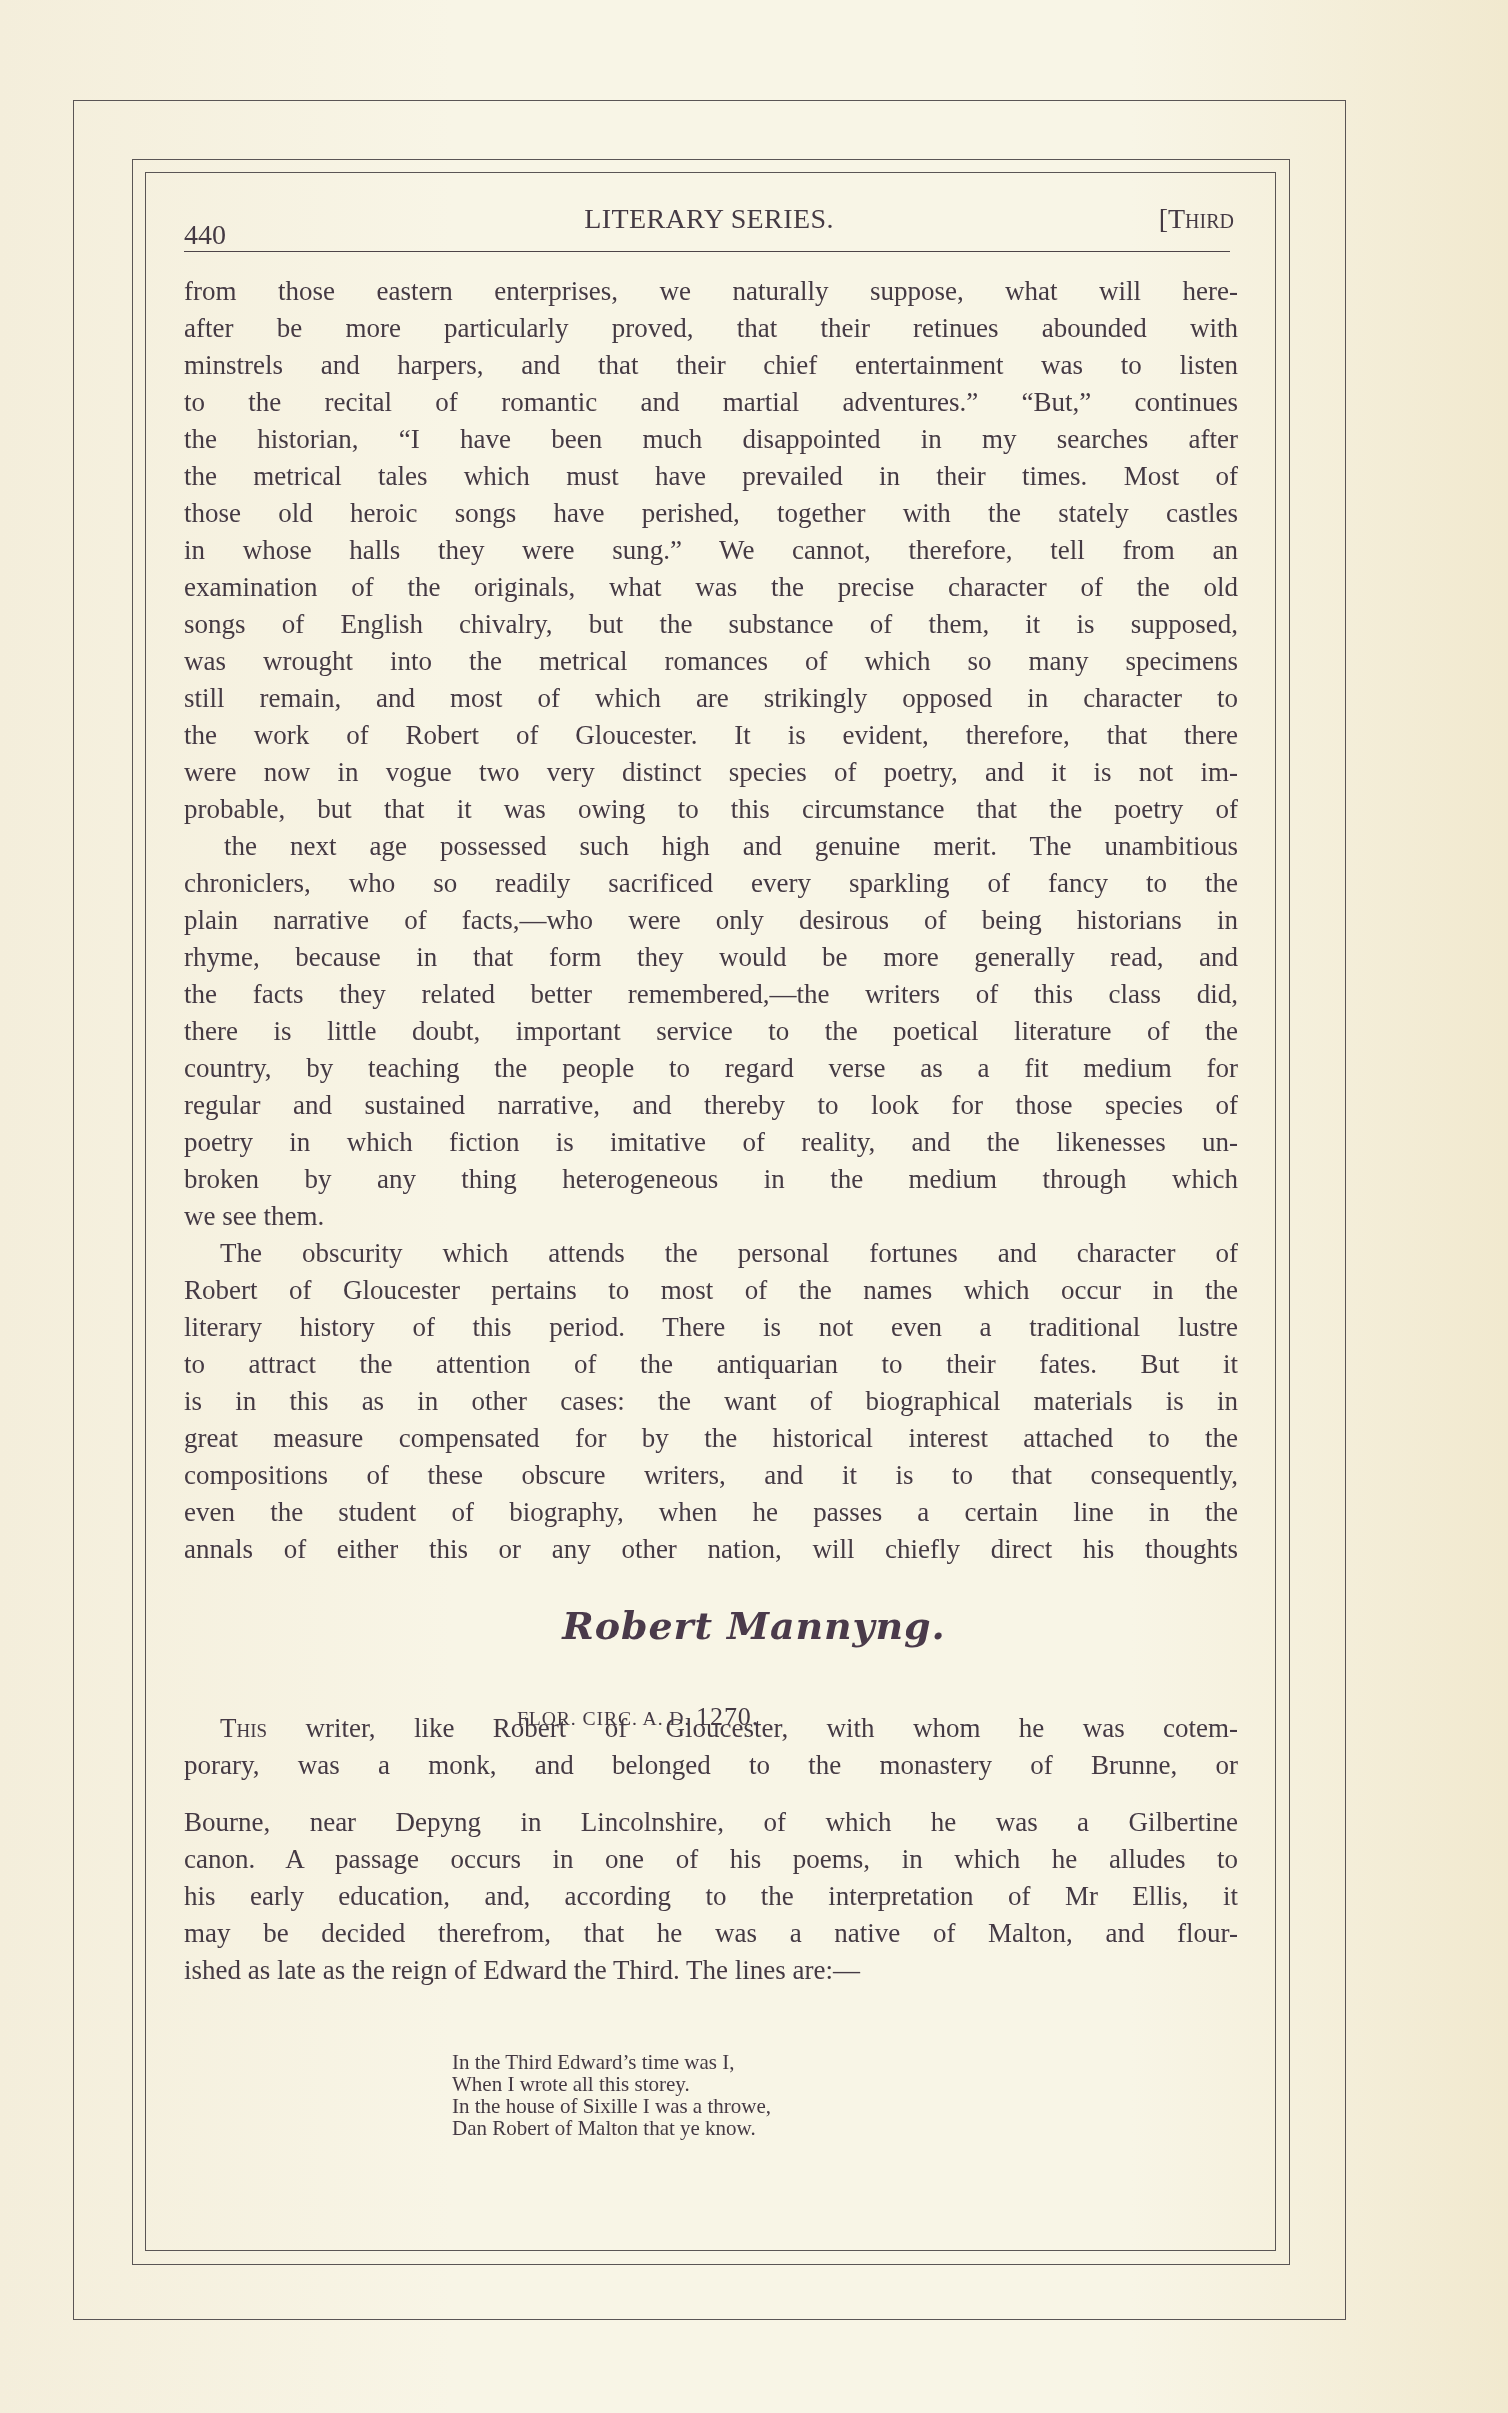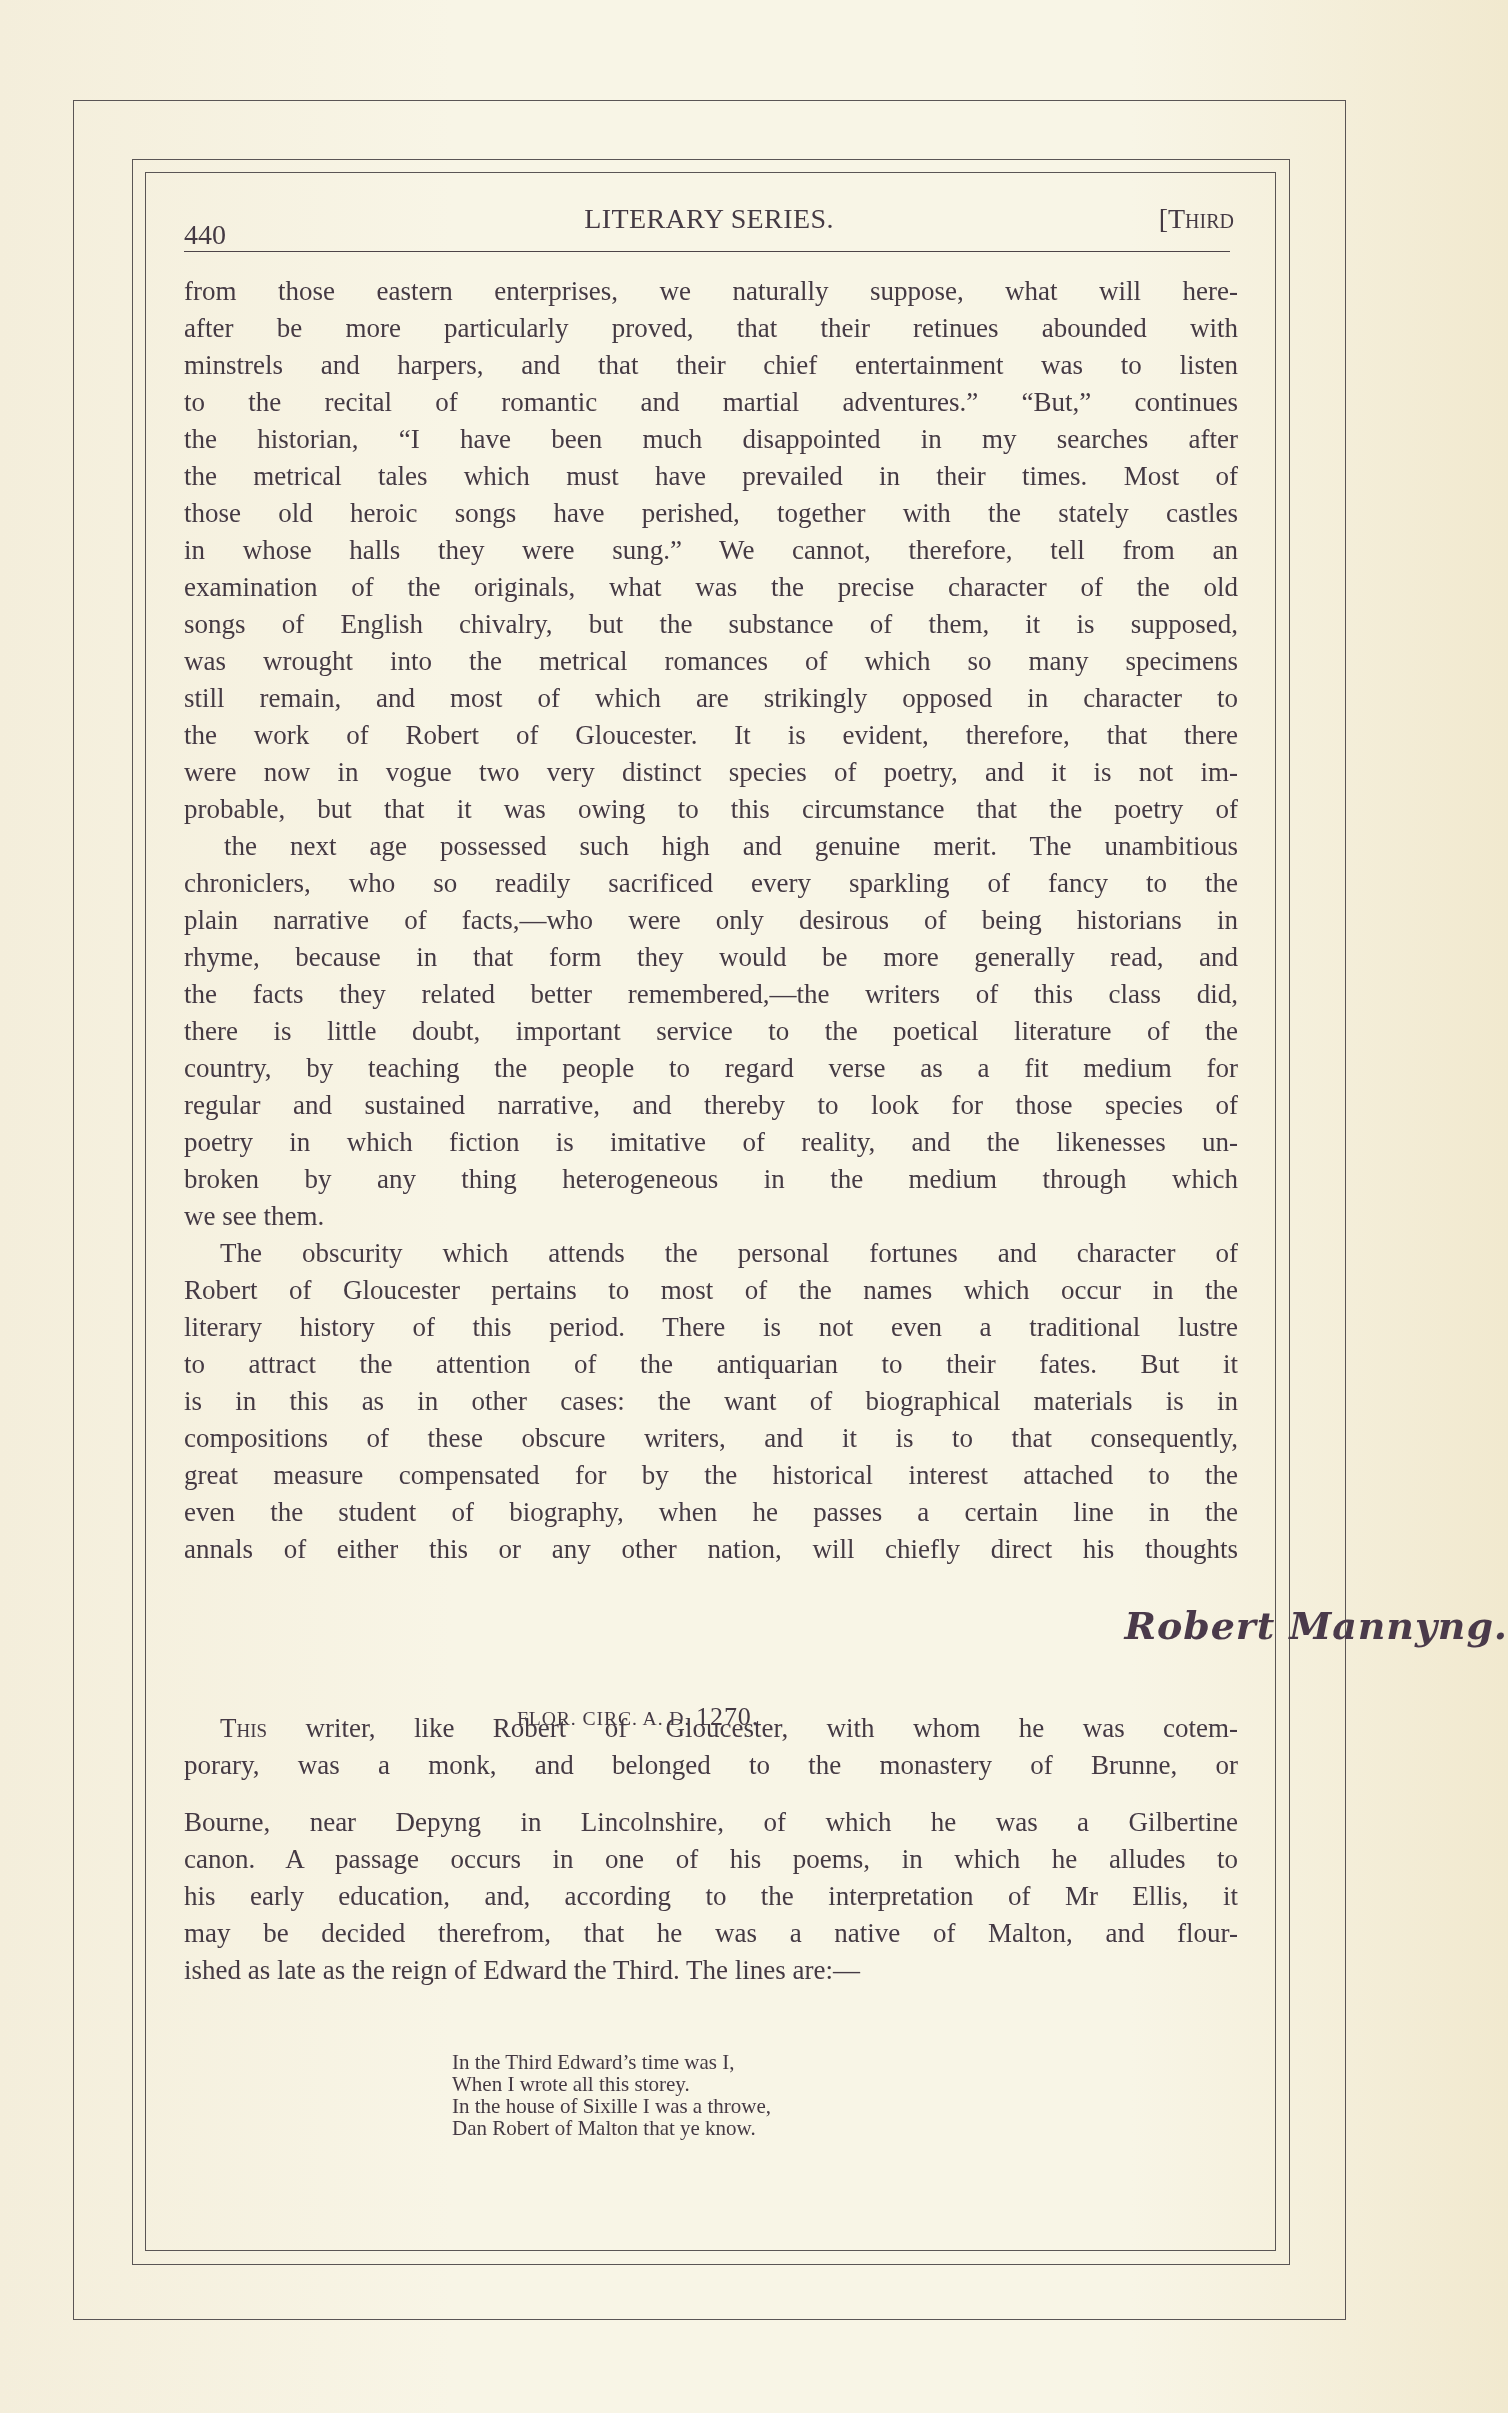--- a/index.html
+++ b/index.html
@@ -28,21 +28,21 @@
 
   .body-text { position: absolute; left: 184px; top: 273px; width: 1054px;
     font-family: "Liberation Serif", serif; font-size: 27px; }
   .line { height: 37px; line-height: 37px; white-space: nowrap;
     text-align: justify; text-align-last: justify; overflow: hidden; }
   .line.last { text-align-last: left; }
   .line.indent { padding-left: 36px; }
   .line.indent-cap { padding-left: 36px; }
   .sc { font-variant: small-caps; }
 
-  .bio-title { position: absolute; left: 0; width: 1508px; top: 1603px; text-align: right;
+  .bio-title { position: absolute; left: 0; width: 1508px; top: 1603px; text-align: center;
     font-family: "DejaVu Serif", serif; font-weight: bold; font-size: 38px;
     letter-spacing: 0.9px; color: #4a3a4a; font-style: italic; }
   .bio-dates { position: absolute; left: 0; width: 1276px; top: 1702px; text-align: center;
     font-family: "Liberation Serif", serif; font-size: 19.7px; letter-spacing: 0.9px; }
   .bio-dates .year { font-size: 26px; }
 
   .body-text-2 { position: absolute; left: 184px; top: 1710px; width: 1054px;
     font-family: "Liberation Serif", serif; font-size: 27px; }
 
   .verse { position: absolute; left: 452px; top: 2051px;
@@ -93,22 +93,22 @@
     <div class="line" style="white-space: normal; word-spacing: 0px;">poetry in which fiction is imitative of reality, and the likenesses un-</div>
     <div class="line" style="white-space: normal; word-spacing: 0px;">broken by any thing heterogeneous in the medium through which</div>
     <div class="line last">we see them.</div>
   </div>
   <div>
     <div class="line indent" style="white-space: normal; word-spacing: 0px;">The obscurity which attends the personal fortunes and character of</div>
     <div class="line" style="white-space: normal; word-spacing: 0px;">Robert of Gloucester pertains to most of the names which occur in the</div>
     <div class="line" style="white-space: normal; word-spacing: 0px;">literary history of this period. There is not even a traditional lustre</div>
     <div class="line" style="white-space: normal; word-spacing: 0px;">to attract the attention of the antiquarian to their fates. But it</div>
     <div class="line" style="white-space: normal; word-spacing: 0px;">is in this as in other cases: the want of biographical materials is in</div>
+    <div class="line" style="white-space: normal; word-spacing: 0px;">great measure compensated for by the historical interest attached to the</div>
     <div class="line" style="white-space: normal; word-spacing: 0px;">compositions of these obscure writers, and it is to that consequently,</div>
-    <div class="line" style="white-space: normal; word-spacing: 0px;">great measure compensated for by the historical interest attached to the</div>
     <div class="line" style="white-space: normal; word-spacing: 0px;">even the student of biography, when he passes a certain line in the</div>
     <div class="line" style="white-space: normal; word-spacing: 0px;">annals of either this or any other nation, will chiefly direct his thoughts</div>
   </div>
 </div>
 
 <div class="bio-title">Robert Mannyng.</div>
 <div class="bio-dates">
   <span>FLOR. CIRC. A. D.</span>
   <span class="year">1270.</span>
 </div>

